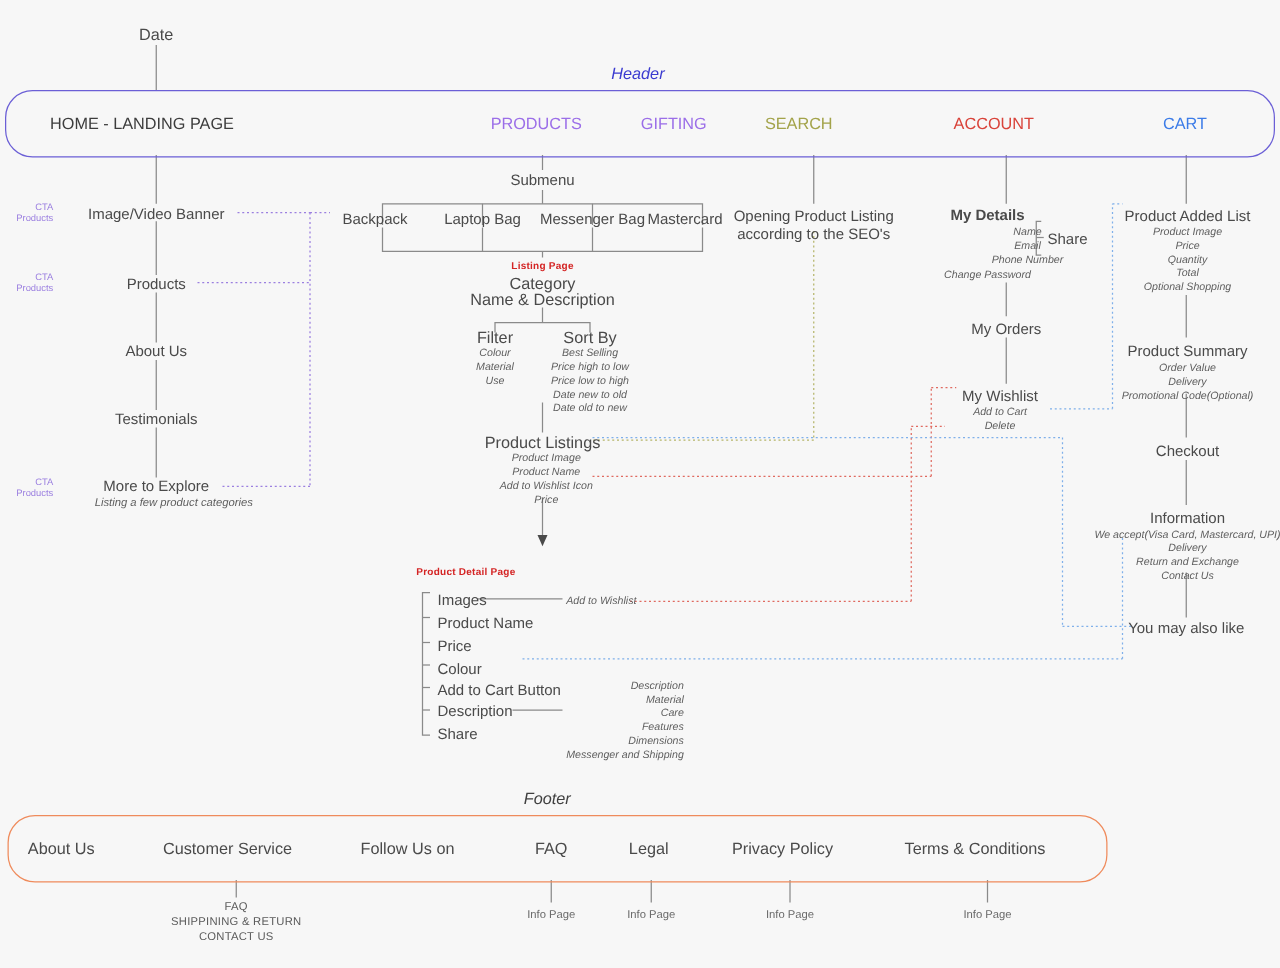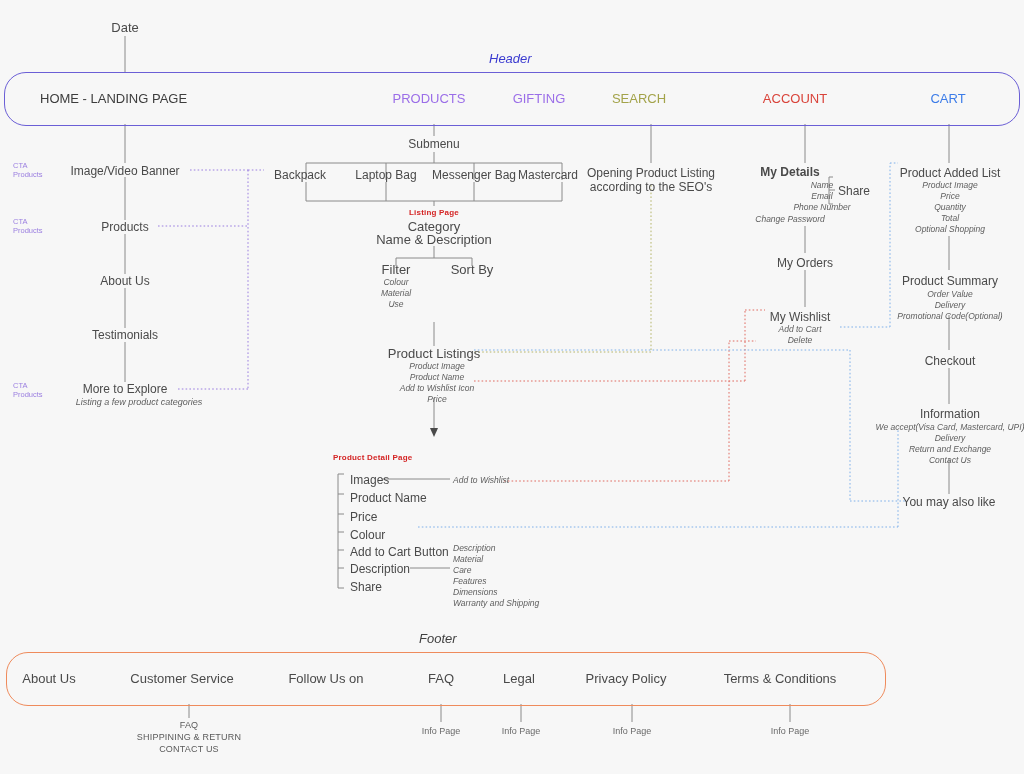--- a/index.html
+++ b/index.html
@@ -9,21 +9,21 @@
     font-family:"Liberation Sans","DejaVu Sans",sans-serif;
     color:#4a4a4a;
     position:relative;
     overflow:hidden;
     -webkit-font-smoothing:antialiased;
   }
   #stage{position:absolute;inset:0;}
   .svglayer{position:absolute;left:0;top:0;width:1024px;height:774px;pointer-events:none;}
   .node{position:absolute;white-space:nowrap;}
   .c{transform:translateX(-50%);text-align:center;}
-  .l{text-align:left;}
+  .l{text-align:right;}
 
   .t-start{font-size:13px;color:#4a4a4a;}
   .t-main{font-size:13px;color:#4a4a4a;}
   .t-mainsm{font-size:12px;color:#4a4a4a;}
   .t-sub{font-size:8.5px;font-style:italic;color:#5e5e5e;line-height:11px;}
   .t-sub10{font-size:9px;font-style:italic;color:#5e5e5e;line-height:12px;}
   .t-cta{font-size:7.5px;color:#9b7fe0;line-height:9px;}
   .t-tag{font-size:8px;font-weight:bold;color:#d42424;letter-spacing:.2px;}
   .t-small{font-size:9px;color:#6a6a6a;line-height:12px;}
   .t-smallcaps{font-size:9px;color:#5a5a5a;line-height:12px;letter-spacing:.2px;}
@@ -192,20 +192,27 @@
   <div class="node c t-main" style="left:434px;top:232px;">Name &amp; Description</div>
 
   <div class="node c t-main" style="left:396px;top:262px;">Filter</div>
   <div class="node c t-sub" style="left:396px;top:277px;">
     <div>Colour</div>
     <div>Material</div>
     <div>Use</div>
   </div>
 
   <div class="node c t-main" style="left:472px;top:262px;">Sort By</div>
+  <div class="node c t-sub" style="left:472px;top:277px;">
+    <div>Best Selling</div>
+    <div>Price high to low</div>
+    <div>Price low to high</div>
+    <div>Date new to old</div>
+    <div>Date old to new</div>
+  </div>
 
   <div class="node c t-main" style="left:434px;top:346px;">Product Listings</div>
   <div class="node c t-sub" style="left:437px;top:361px;">
     <div>Product Image</div>
     <div>Product Name</div>
     <div>Add to Wishlist Icon</div>
     <div>Price</div>
   </div>
 
   <div class="node l t-tag" style="left:333px;top:453px;">Product Detail Page</div>
@@ -218,21 +225,21 @@
   <div class="node l t-mainsm" style="left:350px;top:580px;">Share</div>
 
   <div class="node l t-sub" style="left:453px;top:475px;">Add to Wishlist</div>
 
   <div class="node l t-sub" style="left:453px;top:543px;">
     <div>Description</div>
     <div>Material</div>
     <div>Care</div>
     <div>Features</div>
     <div>Dimensions</div>
-    <div>Warranty and Shipping</div>
+    <div>Messenger and Shipping</div>
   </div>
 
   <div class="node c t-mainsm" style="left:651px;top:166px;">Opening Product Listing</div>
   <div class="node c t-mainsm" style="left:651px;top:180px;">according to the SEO's</div>
 
   <div class="node c t-mainsm" style="left:790px;top:165px;font-weight:bold;">My Details</div>
   <div class="node c t-sub" style="left:790px;top:180px;margin-left:32px;">
     <div>Name</div>
     <div>Email</div>
     <div>Phone Number</div>

